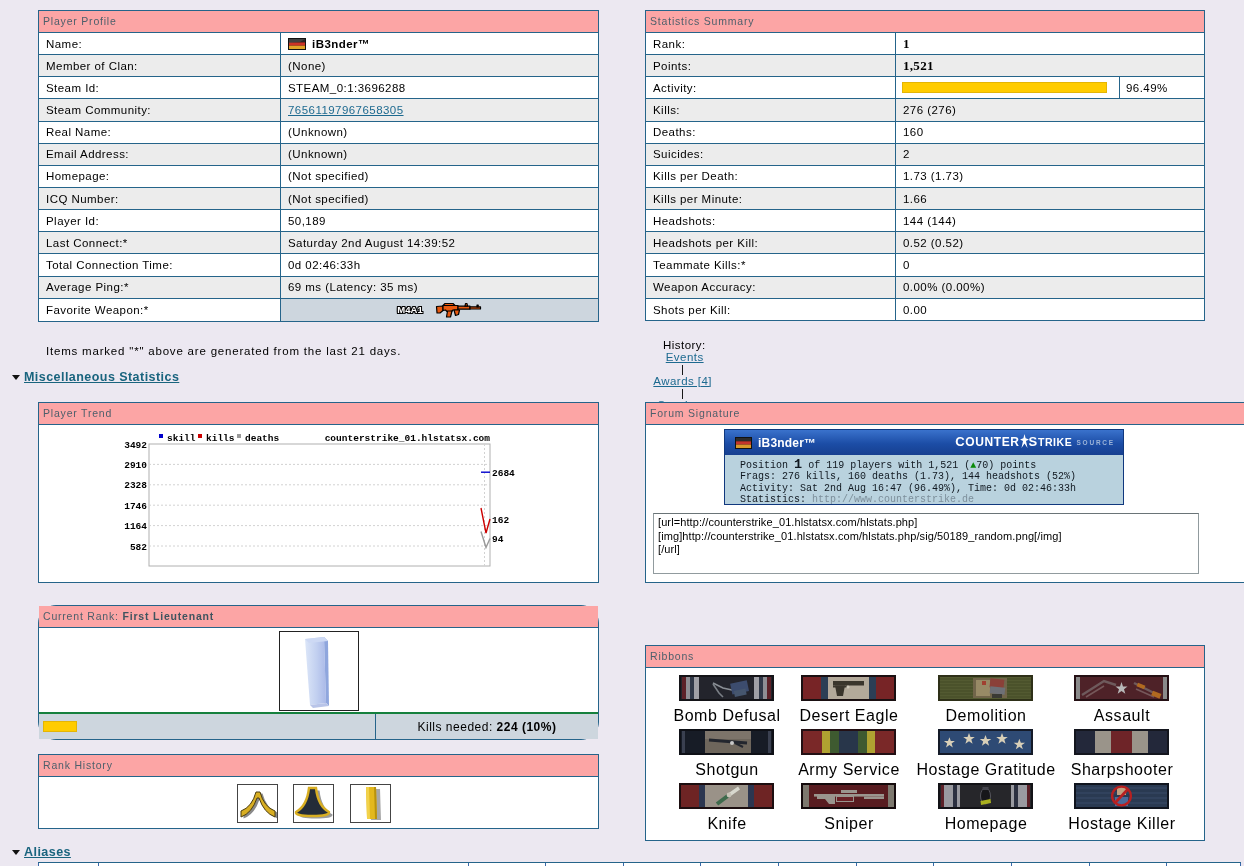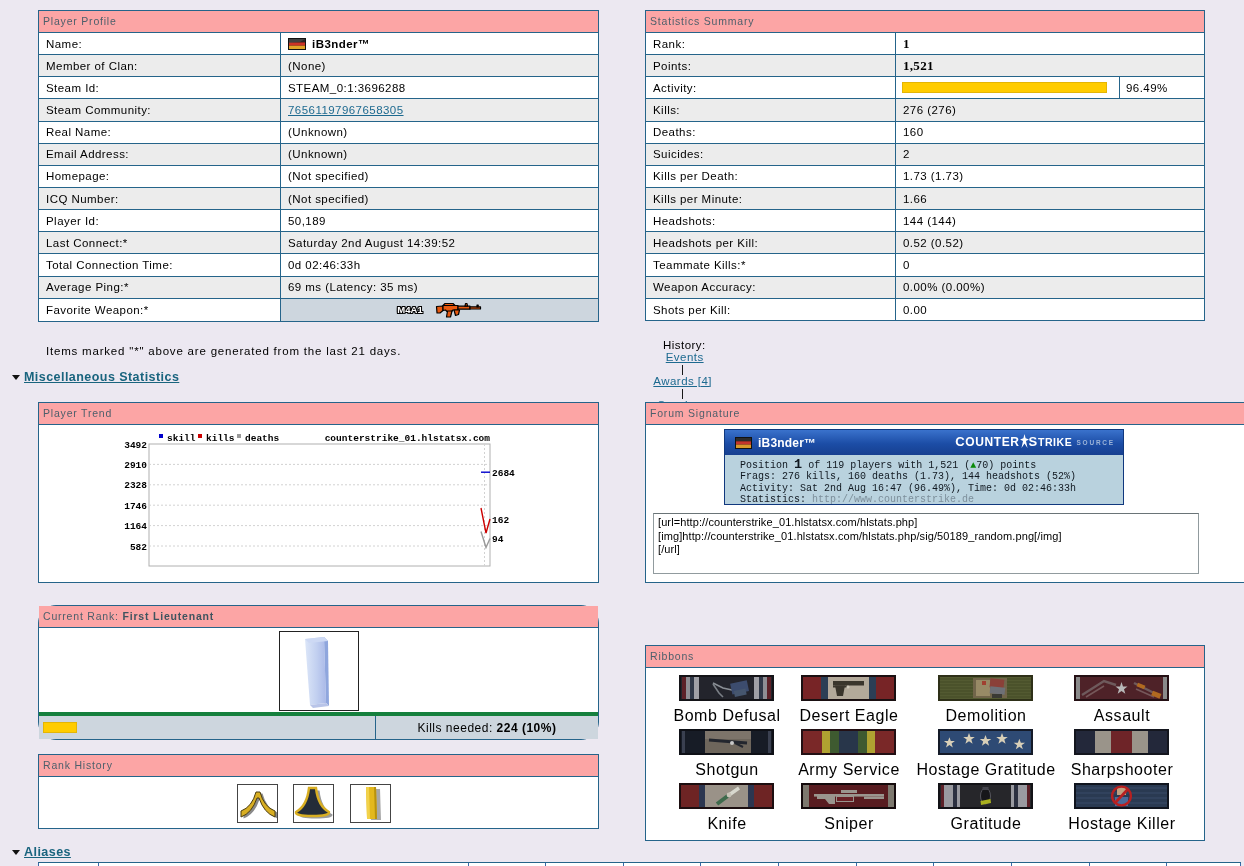--- a/index.html
+++ b/index.html
@@ -272,21 +272,21 @@
             <stop offset="0.55" stop-color="#c2d0f0"></stop>
             <stop offset="1" stop-color="#aab9e8"></stop>
           </linearGradient>
         </defs>
       <polygon points="25,7 44,5 46,71 30,73" fill="url(#ltbar)"></polygon>
       <polygon points="44,5 48,9 49,74 46,71" fill="#8fa6dd"></polygon>
       <polygon points="25,7 44,5 48,9 29,11" fill="#cdd9f4"></polygon>
       <polygon points="30,73 46,71 49,74 33,76" fill="#b8c4e8"></polygon>
     </svg>
   </div>
-  <div style="position:absolute; left:0; bottom:0; width:559px; height:27px; background:#cdd6de; border-top:4px solid #15803d; display:flex;">
+  <div style="position:absolute; left:0; bottom:0; width:559px; height:27px; background:#cdd6de; border-top:2px solid #15803d; display:flex;">
     <div style="width:337px; border-right:1px solid #25648a; display:flex; align-items:center;">
         <div style="margin-left:4px; width:34px; height:11px; background:#ffcc00; border:1px solid #e4b505;"></div>
       </div>
     <div style="flex:1; display:flex; align-items:center; justify-content:center; font-size:12px; letter-spacing:0.5px;">Kills needed: <b>&nbsp;224 (10%)</b></div>
   </div>
 </div>
 
 <div class="p" style="left:38px; top:754px; width:561px; height:75px;">
   <div class="ph">Rank History</div>
   <div class="rhbox" style="left:198px;">
@@ -475,21 +475,21 @@
           <line x1="2" y1="15" x2="93" y2="15"></line>
           <line x1="2" y1="20" x2="93" y2="20"></line>
         </g>
     <rect x="43" y="4" width="9" height="8" fill="#c0a080"></rect>
     <rect x="41" y="14" width="13" height="9" fill="#4a6a9a"></rect>
     <circle cx="47.5" cy="13" r="9.4" fill="none" stroke="#b82020" stroke-width="2.4"></circle>
     <line x1="54" y1="6" x2="41" y2="20" stroke="#b82020" stroke-width="2.6"></line>
   </svg></div>
   <div class="riblbl" style="left:1px; top:169px;">Knife</div>
   <div class="riblbl" style="left:123px; top:169px;">Sniper</div>
-  <div class="riblbl" style="left:260px; top:169px;">Gratitude</div>
+  <div class="riblbl" style="left:260px; top:169px;">Homepage</div>
   <div class="riblbl" style="left:396px; top:169px;">Hostage Killer</div>
 </div>
 
 <div style="position:absolute; left:12px; top:845px;"><span class="arrow"></span><a href="#" class="seclink">Aliases</a></div>
 
 <div style="position:absolute; left:38px; top:862px; width:1203px; height:4px; border-top:1px solid #25648a; background:#fff;">
 <div style="position:absolute;left:0px;top:0;width:1px;height:4px;background:#3a6aaa;"></div>
 <div style="position:absolute;left:60px;top:0;width:1px;height:4px;background:#3a6aaa;"></div>
 <div style="position:absolute;left:430px;top:0;width:1px;height:4px;background:#3a6aaa;"></div>
 <div style="position:absolute;left:507px;top:0;width:1px;height:4px;background:#3a6aaa;"></div>

